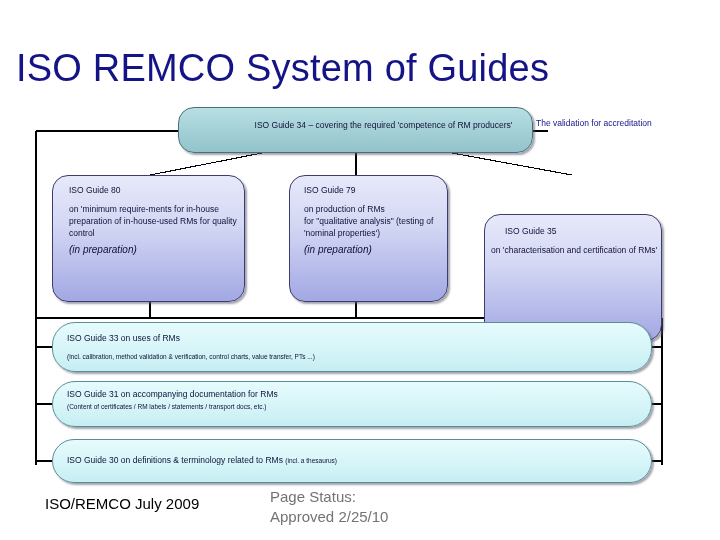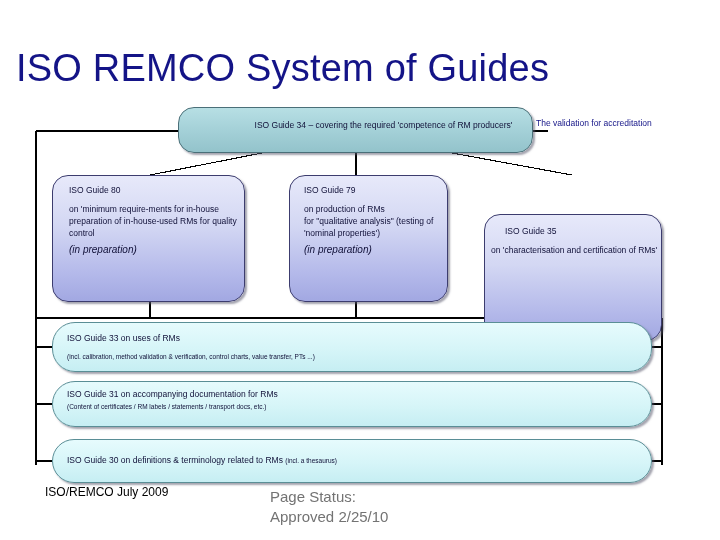--- a/index.html
+++ b/index.html
@@ -162,22 +162,22 @@
   #box-g31 .bar-title { top: 6px; }
   #box-g31 .bar-sub   { top: 20px; }
 
   #box-g30 { top: 439px; height: 44px; }
   #box-g30 .bar-title { top: 14px; }
 
   
   .footer-left {
     position: absolute;
     left: 45px;
-    top: 485px;
-    font-size: 12px;
+    top: 497px;
+    font-size: 15px;
     line-height: 14px;
     color: #000000;
   }
   .footer-status {
     position: absolute;
     left: 270px;
     top: 487px;
     font-size: 15px;
     line-height: 20px;
     color: #737373;

